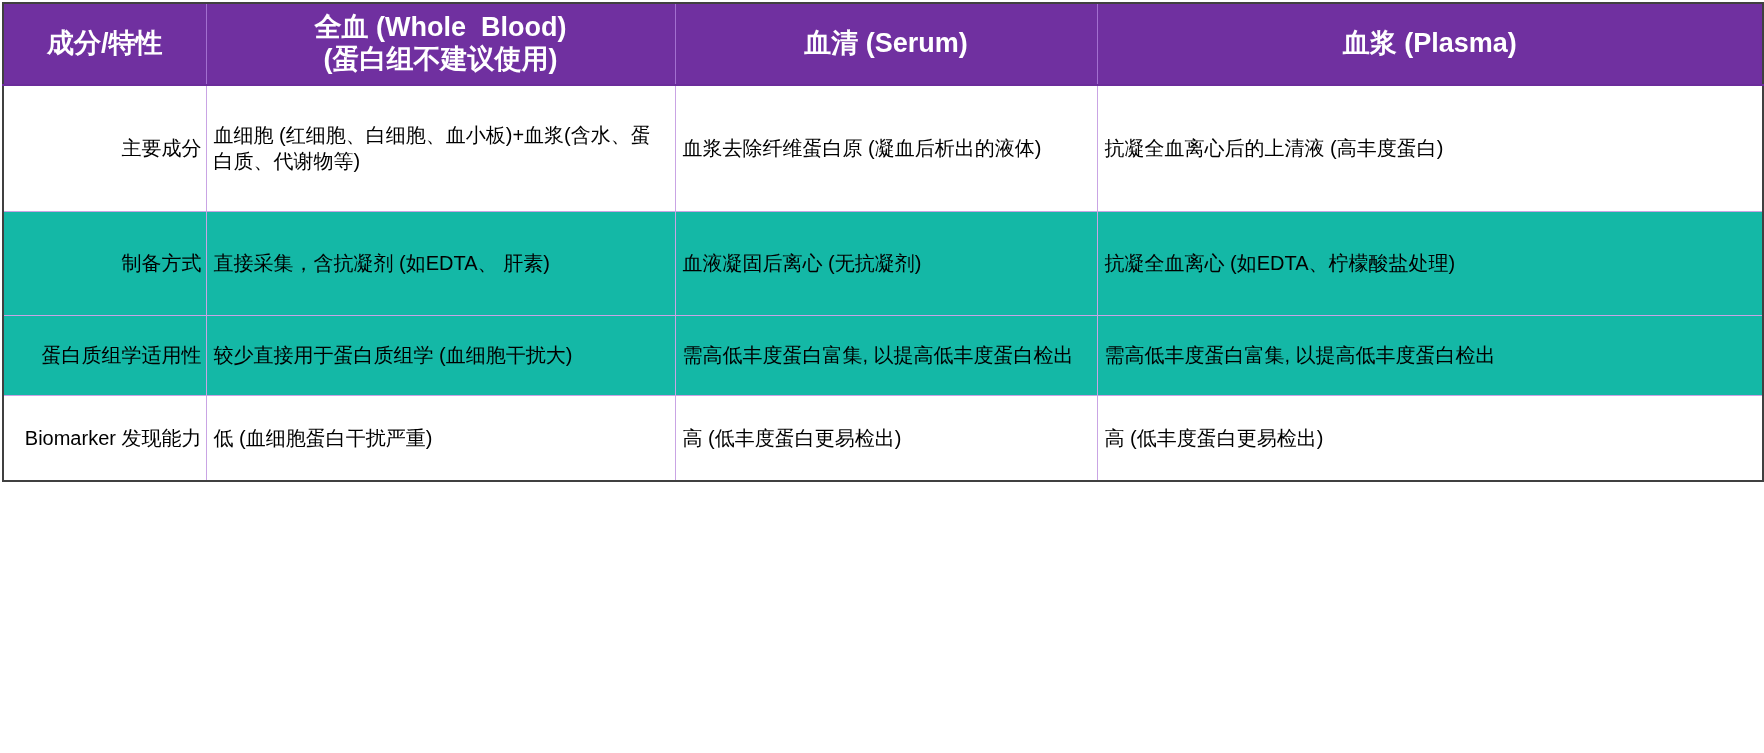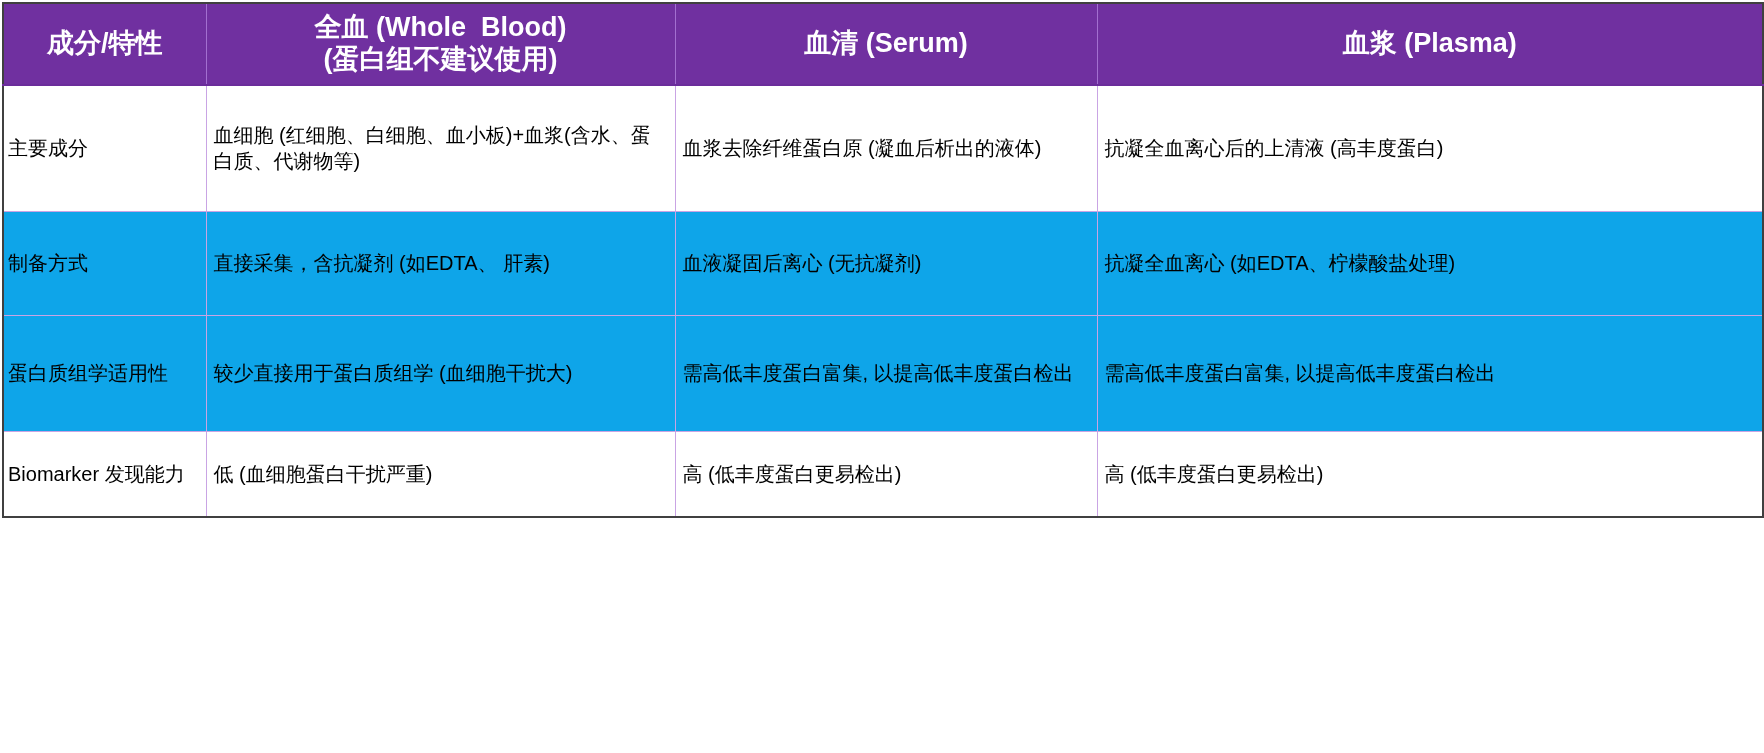--- a/index.html
+++ b/index.html
@@ -51,32 +51,32 @@
     color:#000000;
     vertical-align:middle;
     padding:6px 7px;
     box-sizing:border-box;
     word-break:break-all;
   }
   tbody td:last-child{border-right:none;}
   tbody tr:last-child td{border-bottom:none;}
 
   tbody td.label{
-    text-align:left;
+    text-align:right;
     padding-left:4px;padding-right:4px;
   }
   tbody td.body{text-align:left;}
 
   tbody tr.odd td{background:#ffffff;}
-  tbody tr.even td{background:#0ea5e9;}
+  tbody tr.even td{background:#14b8a6;}
 
   tr.r1{height:126px;}
   tr.r2{height:104px;}
   tr.r3{height:101px;}
-  tr.r4{height:116px;}
+  tr.r4{height:80px;}
   tr.r5{height:86px;}
   tr.r6{height:100px;}
 </style>
 </head>
 <body>
 
 <div id="sheet">
   <table class="cmp">
     <colgroup>
       <col class="c0">

